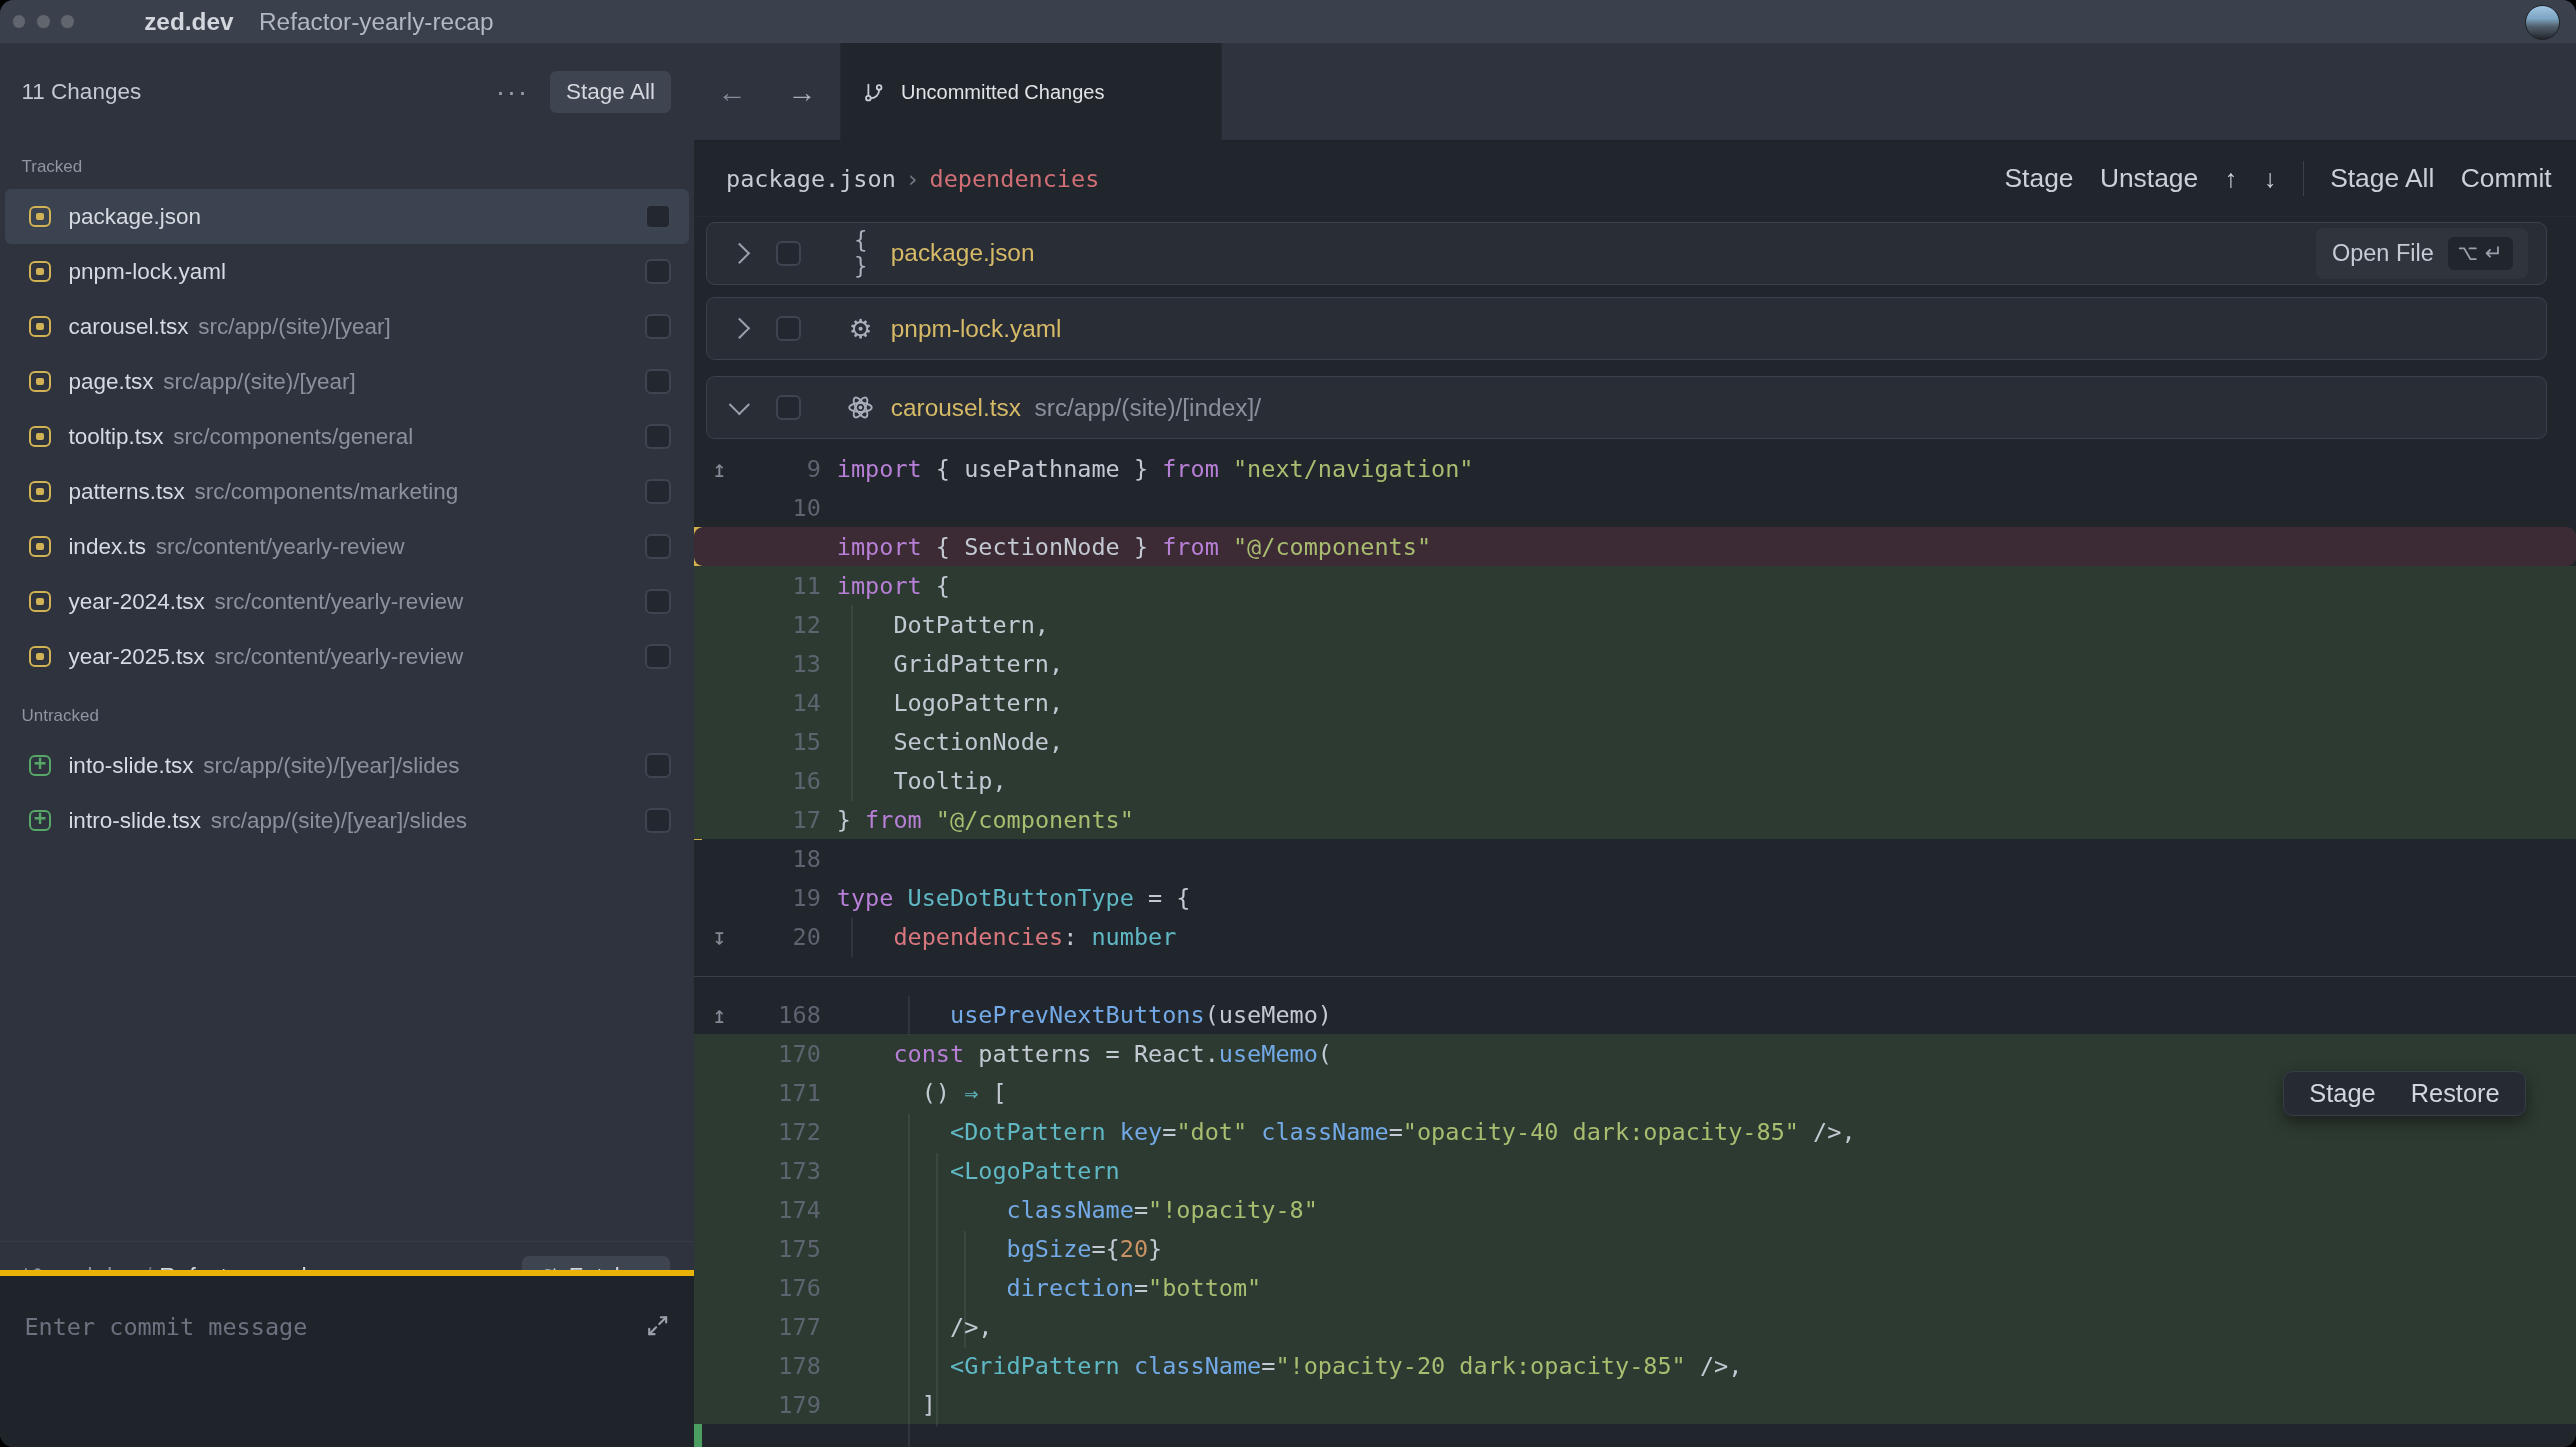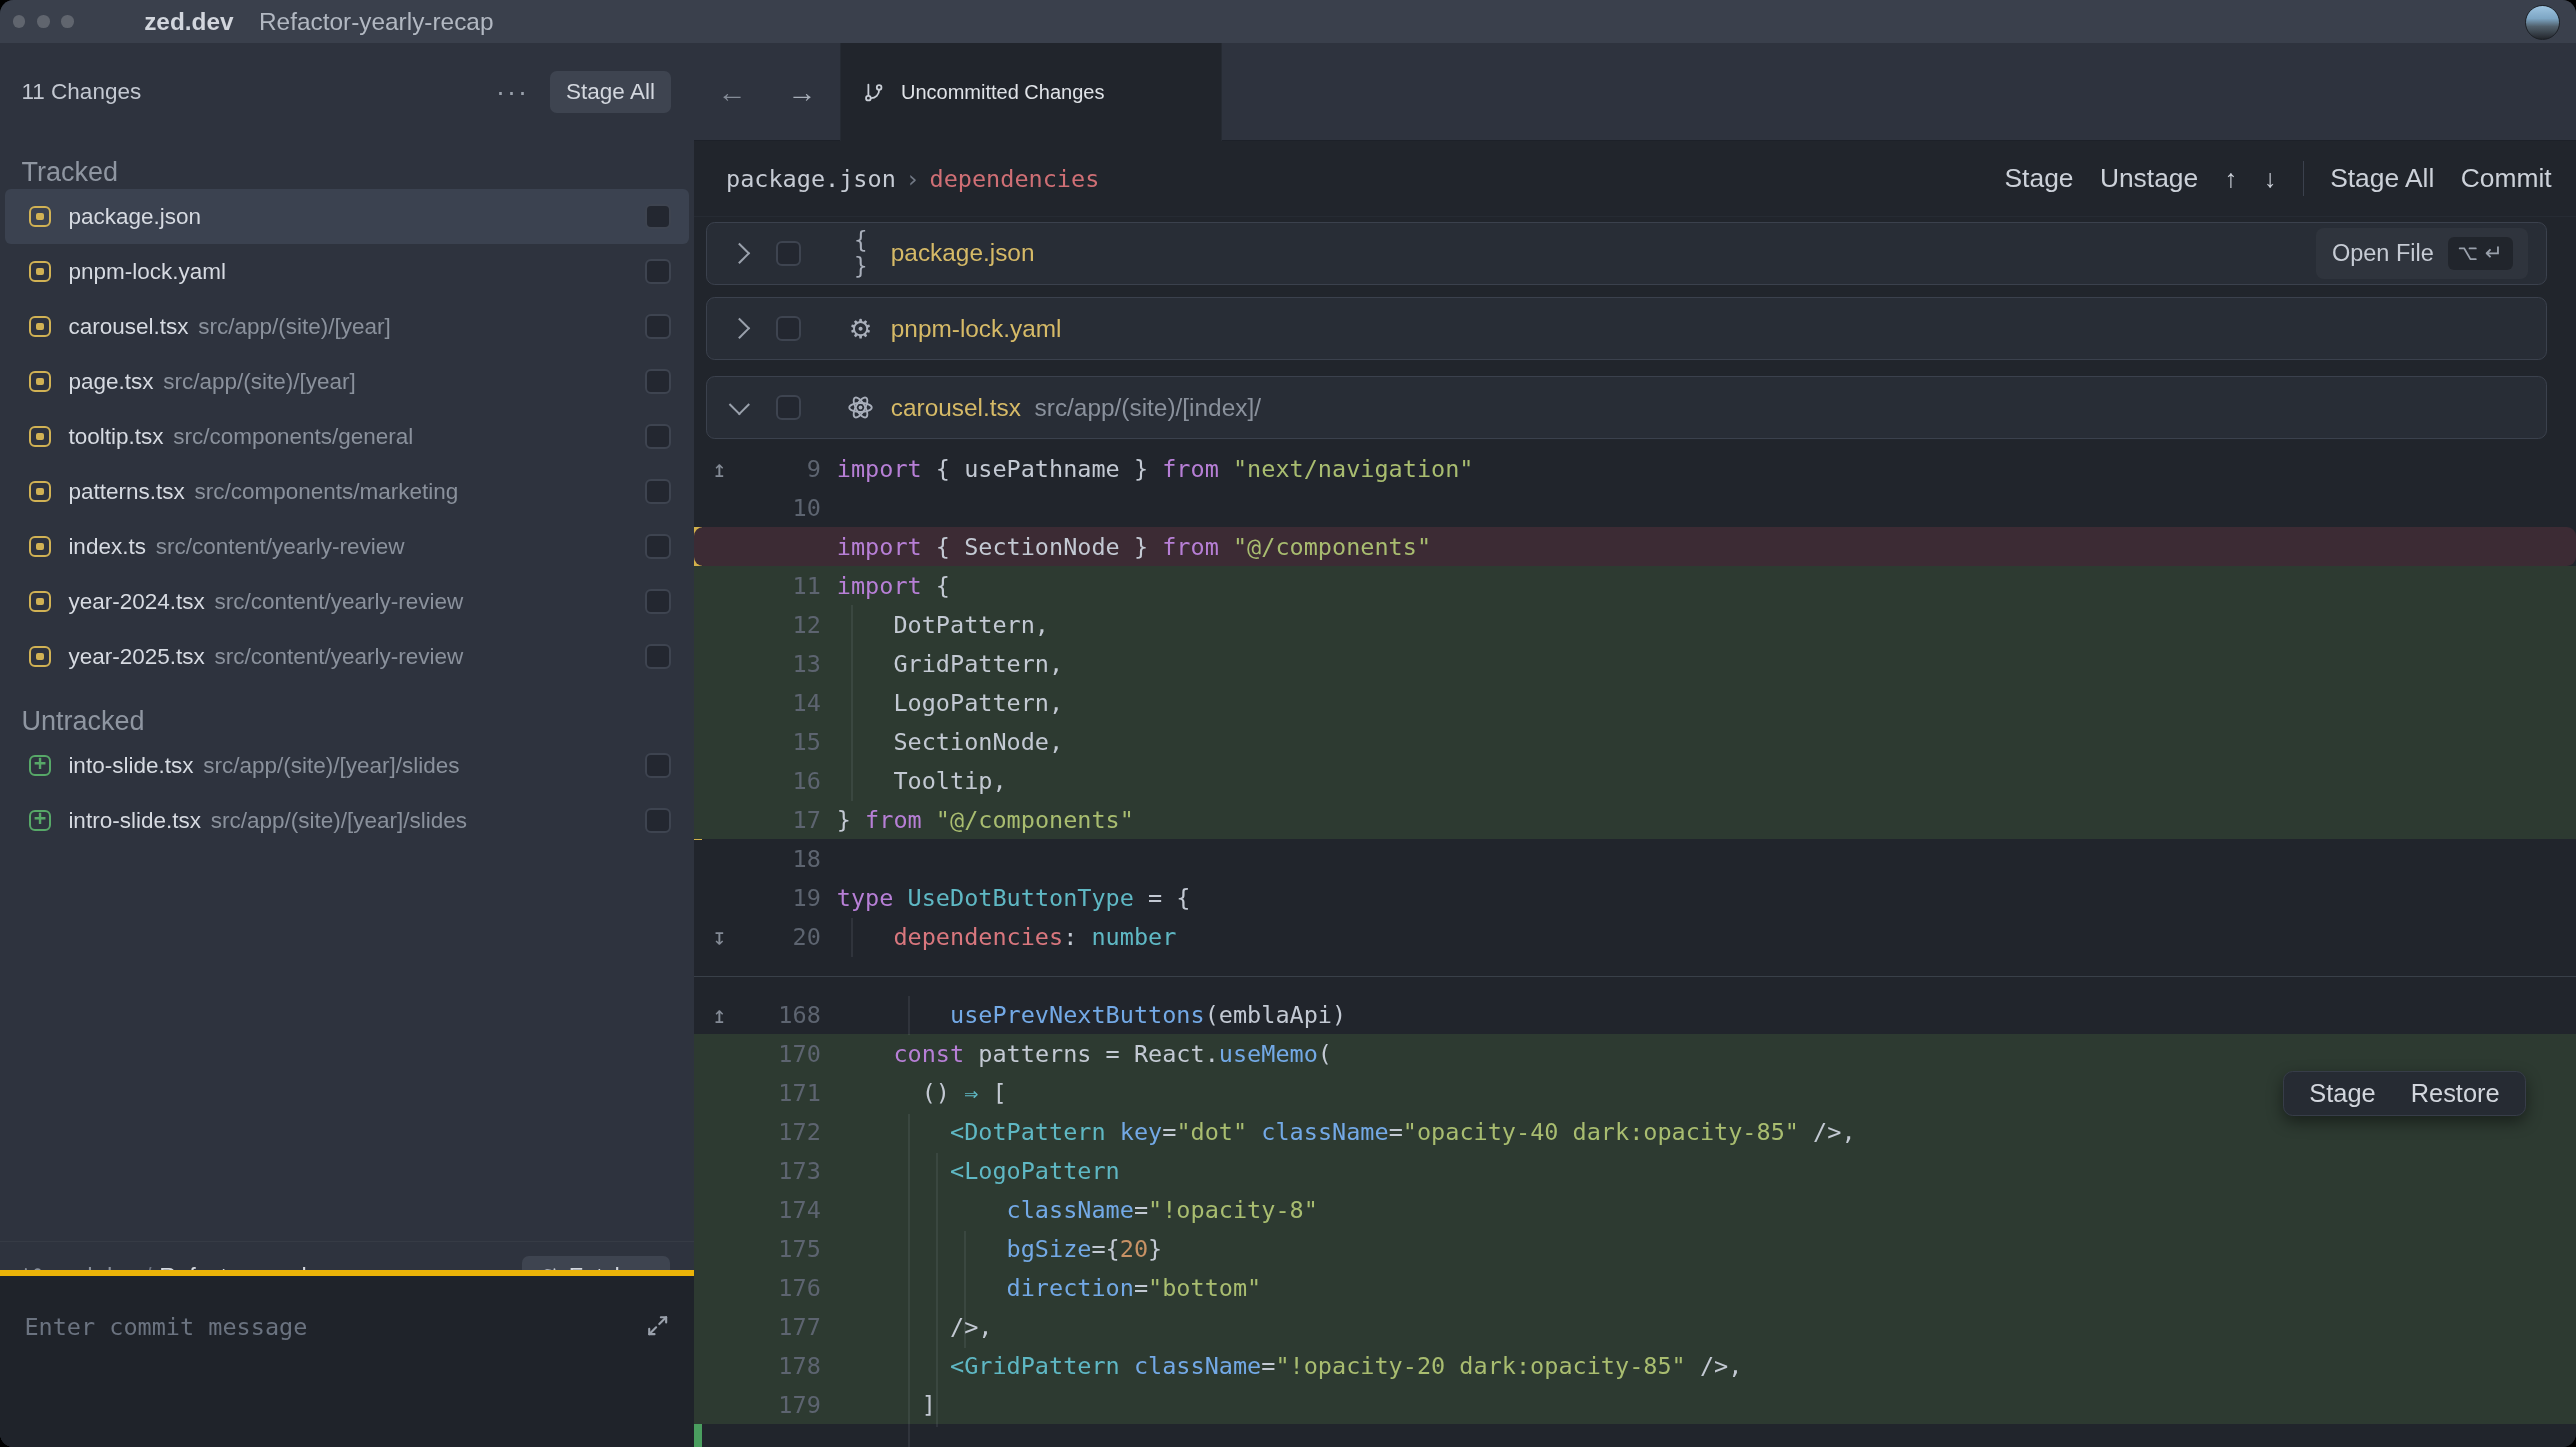--- a/index.html
+++ b/index.html
@@ -26,21 +26,21 @@
   .sidebar{position:absolute;left:0;top:43px;width:694px;height:1404px;background:var(--panel);
            border-right:1px solid #1d2129;}
   .sb-header{position:absolute;left:0;top:0;right:0;height:98px;display:flex;align-items:center;
              padding:0 23.5px 0 21.5px;box-sizing:border-box;}
   .sb-count{font-size:22.5px;color:#c3c8d1;}
   .sb-spacer{flex:1;}
   .dots{font-size:27px;color:#9aa1ac;letter-spacing:2px;margin-right:21.5px;cursor:default;}
   .btn{background:#3e4450;border-radius:6.8px;color:#d3d7de;font-size:22.5px;padding:7.8px 15.6px;
        display:flex;align-items:center;gap:9.8px;}
   .sb-list{position:absolute;left:0;top:98px;right:0;}
-  .sb-label{height:48px;box-sizing:border-box;padding:15.6px 0 0 21.5px;font-size:27px;color:#8f96a1;}
+  .sb-label{height:48px;box-sizing:border-box;padding:15.6px 0 0 21.5px;font-size:17px;color:#8f96a1;}
   .sb-label + .sb-row ~ .sb-label{height:54px;padding-top:21.5px;}
   .sb-row{height:55px;margin:0 4.9px;border-radius:5.9px;display:flex;align-items:center;
           padding:0 18.6px 0 24.4px;box-sizing:border-box;}
   .sb-row.sel{background:#3b4250;}
   .st{width:21.5px;height:21.5px;box-sizing:border-box;border:2.4px solid var(--yellow);border-radius:5.9px;
       position:relative;flex:none;}
   .st.mod::after{content:"";position:absolute;left:50%;top:50%;width:7.8px;height:7.8px;margin:-3.9px 0 0 -3.9px;
       background:var(--yellow);border-radius:2px;}
   .st.add{border-color:var(--green);}
   .st.add::after{content:"+";position:absolute;left:0;right:0;top:-3.9px;bottom:0;color:var(--green);
@@ -404,21 +404,21 @@
           </div>
           <div class="crow ctx">
             <span class="gut">↧</span>
             <span class="lnum mono">20</span>
             <span class="ctext mono"><span class="tk-p">    </span><span class="tk-r">dependencies</span><span class="tk-p">: </span><span class="tk-t">number</span></span>
           </div>
           <div class="crow hr"></div>
           <div class="crow ctx">
             <span class="gut">↥</span>
             <span class="lnum mono">168</span>
-            <span class="ctext mono"><span class="tk-p">        </span><span class="tk-f">usePrevNextButtons</span><span class="tk-p">(emblaApi)</span></span>
+            <span class="ctext mono"><span class="tk-p">        </span><span class="tk-f">usePrevNextButtons</span><span class="tk-p">(useMemo)</span></span>
           </div>
           <div class="crow add">
             <span class="gut"></span>
             <span class="lnum mono">170</span>
             <span class="ctext mono"><span class="tk-p">    </span><span class="tk-k">const</span><span class="tk-p"> patterns = React.</span><span class="tk-f">useMemo</span><span class="tk-p">(</span></span>
           </div>
           <div class="crow add">
             <span class="gut"></span>
             <span class="lnum mono">171</span>
             <span class="ctext mono"><span class="tk-p">      () </span><span class="tk-o">⇒</span><span class="tk-p"> [</span></span>

